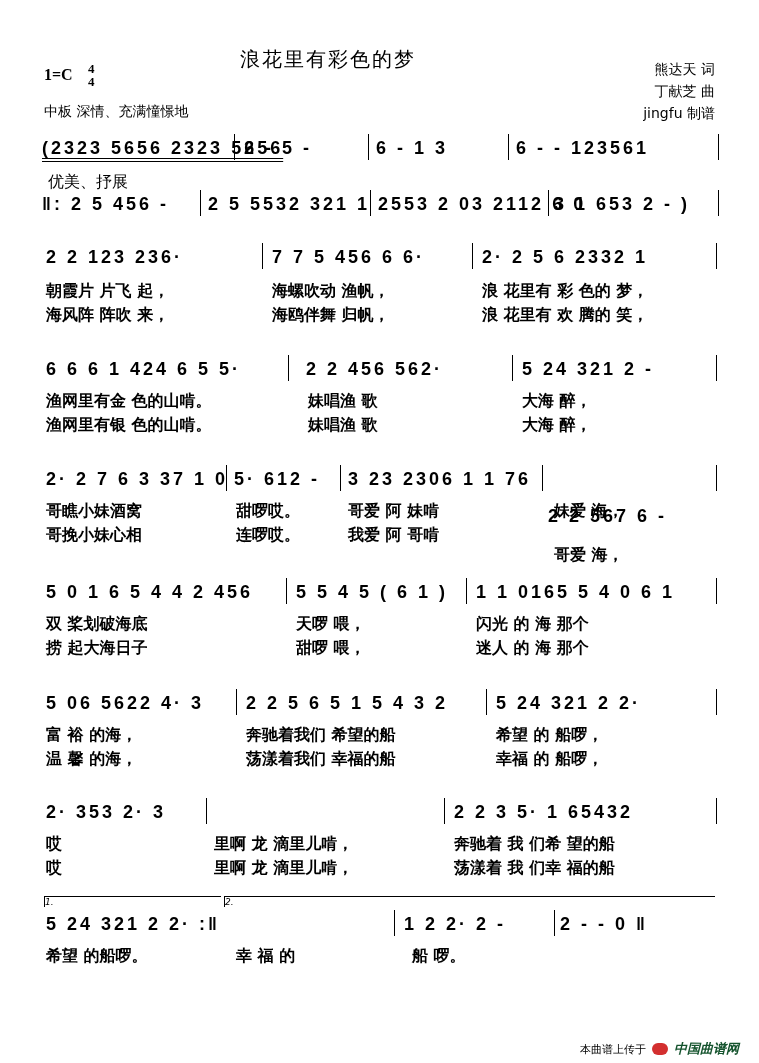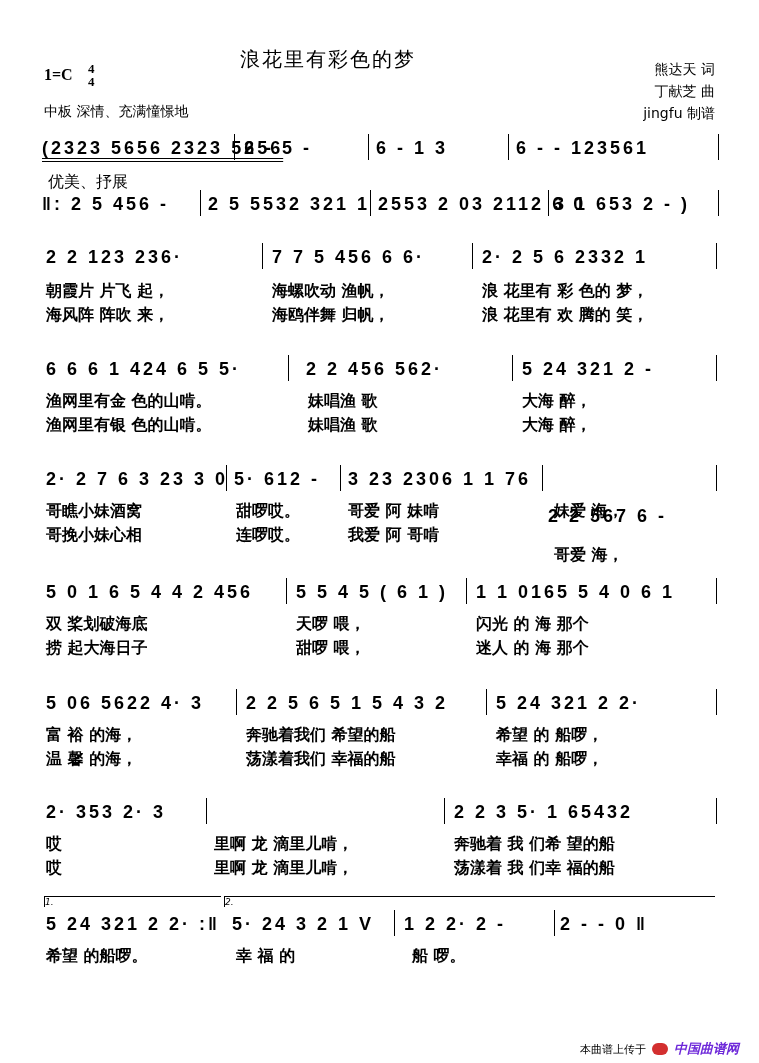--- a/index.html
+++ b/index.html
@@ -19,21 +19,21 @@
          font-family:"Liberation Sans","DejaVu Sans",sans-serif;font-weight:bold;font-size:18px;
          white-space:nowrap;}
   .measure{position:absolute;top:0;height:28px;line-height:28px;letter-spacing:3px;}
   .bar{position:absolute;top:0;width:1px;height:26px;background:#000;}
   .lyr{position:absolute;left:0;width:680px;font-size:16px;font-weight:bold;
        font-family:"DejaVu Serif","Liberation Serif",serif;white-space:nowrap;}
   .lyr span{position:absolute;}
   .ul{text-decoration:underline;text-decoration-style:double;text-underline-offset:4px;}
   .footer{right:20px;top:1040px;font-size:11px;display:flex;align-items:center;gap:6px;}
   .logo-mark{display:inline-block;width:16px;height:12px;border-radius:6px;background:#d32f2f;}
-  .logo-text{color:#6d28d9;font-weight:bold;font-style:italic;font-size:13px;}
+  .logo-text{color:#14532d;font-weight:bold;font-style:italic;font-size:13px;}
   .volta{position:absolute;border-top:1px solid #000;border-left:1px solid #000;height:10px;font-size:9px;font-style:italic;}
 </style>
 </head>
 <body>
 
 <div class="abs title">浪花里有彩色的梦</div>
 
 <div class="abs key"><span>1=C</span></div>
 <div class="abs ts">
   <span>4</span>
@@ -112,21 +112,21 @@
   </div>
   <div class="lyr" style="top:60px;">
     <span style="left:6px;">渔网里有银 色的山啃。</span>
     <span style="left:268px;">妹唱渔 歌</span>
     <span style="left:482px;">大海 醉，</span>
   </div>
 </div>
 
 <div class="system" style="top:465px;">
   <div class="notes">
-    <span class="measure" style="left:6px;">2· 2 7 6 3 23 3 0</span>
+    <span class="measure" style="left:6px;">2· 2 7 6 3 37 1 0</span>
     <div class="bar" style="left:186px;"></div>
     <span class="measure" style="left:194px;">5· 612 -</span>
     <div class="bar" style="left:300px;"></div>
     <span class="measure" style="left:308px;">3 23 2306 1 1 76</span>
     <div class="bar" style="left:502px;"></div>
     <span class="measure" style="left:508px;margin-top:37px;">2 2 567 6 -</span>
     <div class="bar" style="left:676px;"></div>
   </div>
   <div class="lyr" style="top:36px;">
     <span style="left:6px;">哥瞧小妹酒窝</span>
@@ -202,21 +202,20 @@
     <span style="left:174px;">里啊 龙 滴里儿啃，</span>
     <span style="left:414px;">荡漾着 我 们幸 福的船</span>
   </div>
 </div>
 
 <div class="system" style="top:910px;">
   <div class="volta" style="left:4px;top:-14px;width:176px;">1.</div>
   <div class="volta" style="left:184px;top:-14px;width:490px;">2.</div>
   <div class="notes">
     <span class="measure" style="left:6px;">5 24 321 2 2· :‖</span>
-    <span class="measure" style="left:192px;">5· 24 3 2 1 V</span>
     <div class="bar" style="left:354px;"></div>
     <span class="measure" style="left:364px;">1 2 2· 2 -</span>
     <div class="bar" style="left:514px;"></div>
     <span class="measure" style="left:520px;">2 - - 0 ‖</span>
   </div>
   <div class="lyr" style="top:36px;">
     <span style="left:6px;">希望 的船啰。</span>
     <span style="left:196px;">幸 福 的</span>
     <span style="left:372px;">船 啰。</span>
   </div>

